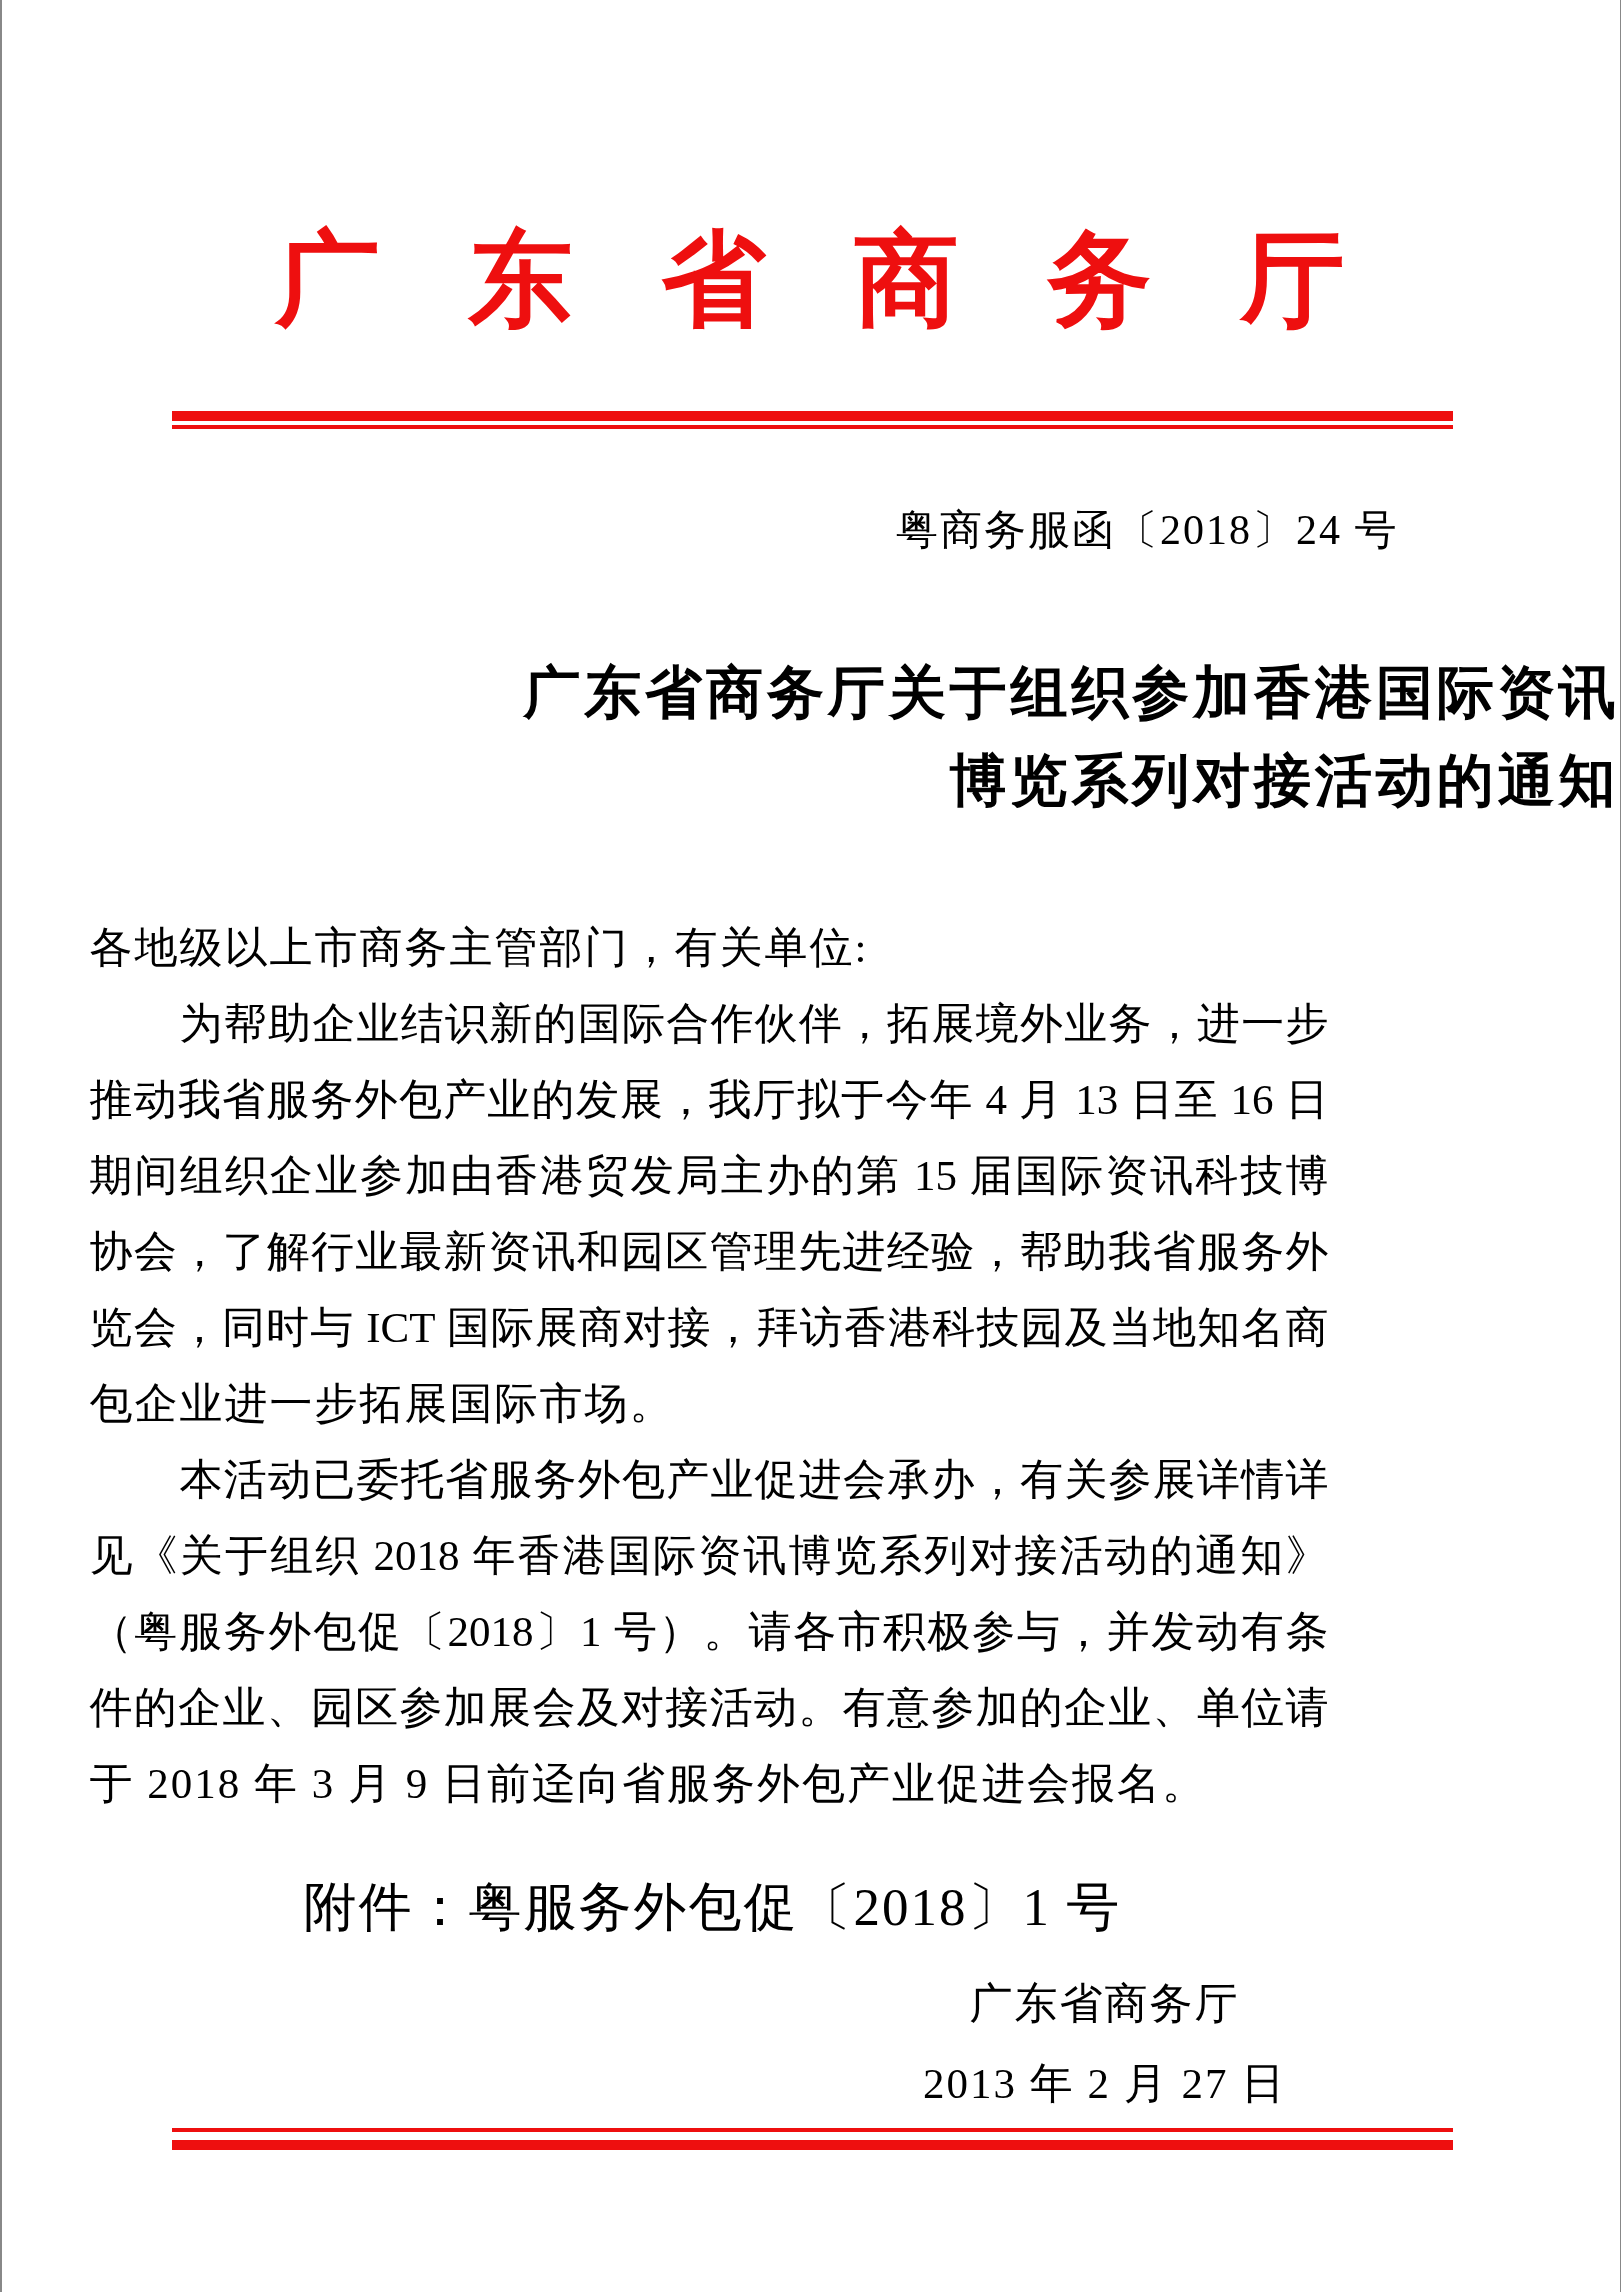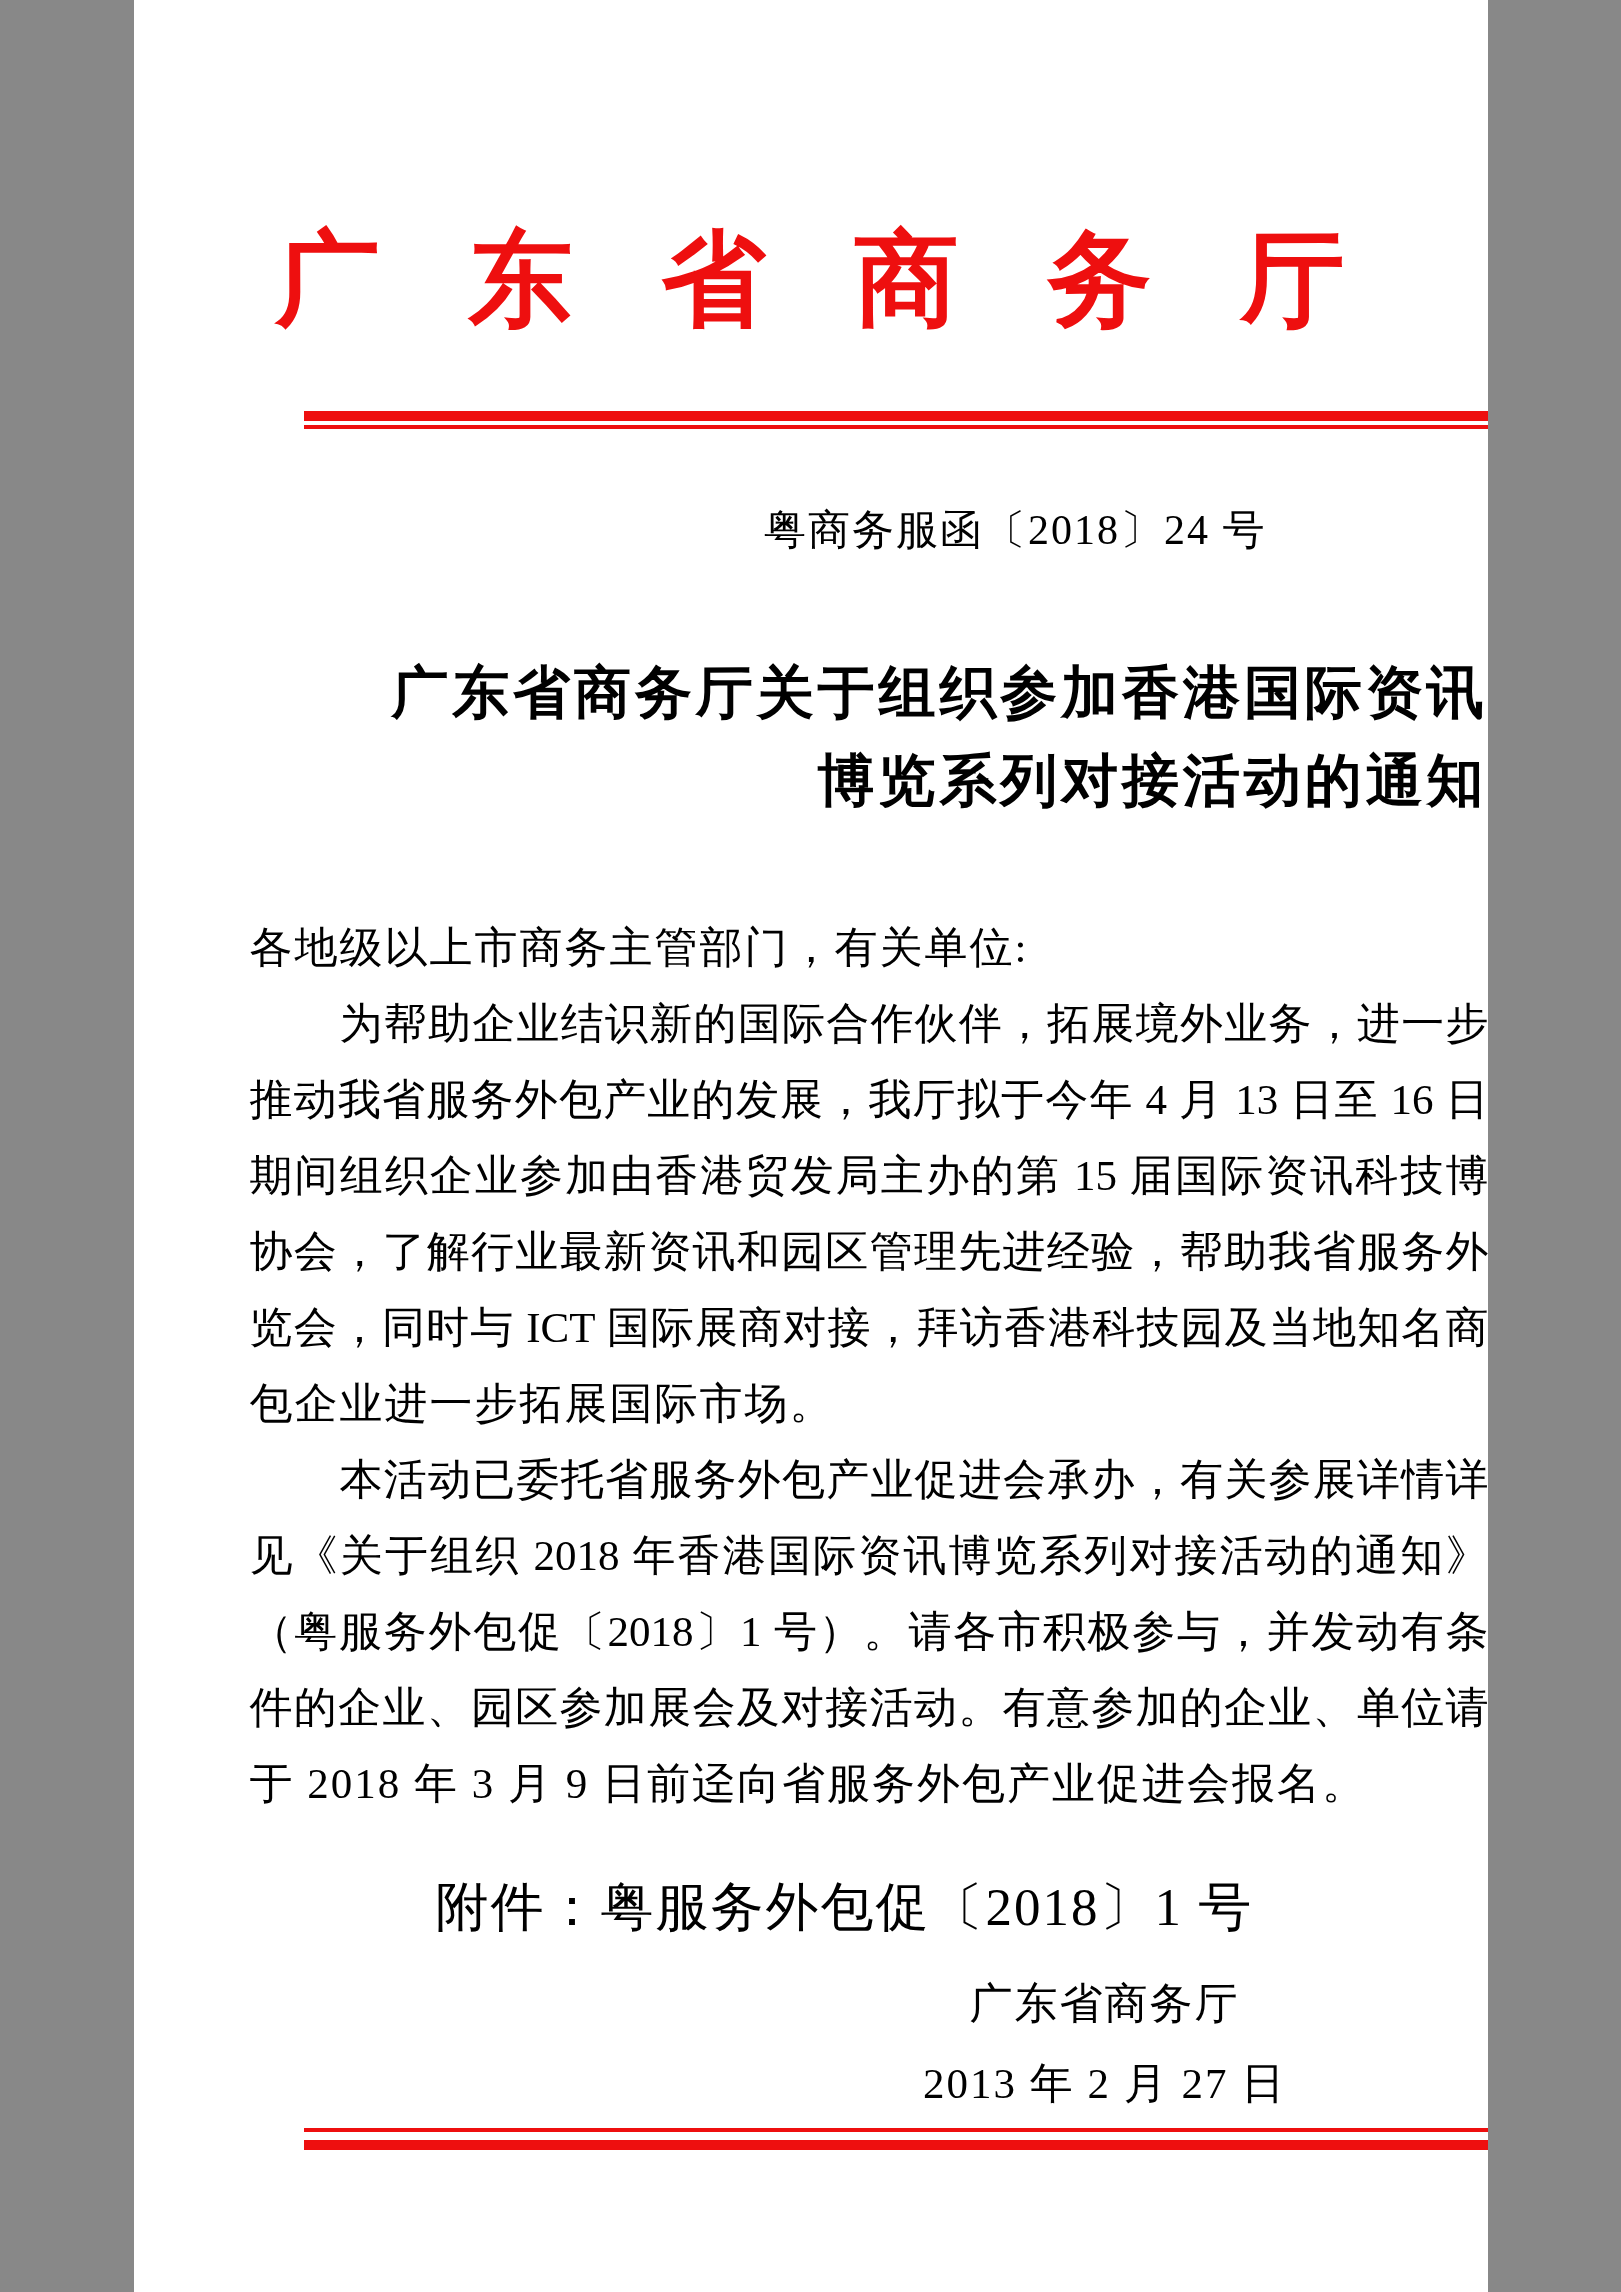--- a/index.html
+++ b/index.html
@@ -4,21 +4,21 @@
 <style>
   :root {
     --accent: #ee0f0f;
     --ink: #000000;
     --paper: #ffffff;
   }
   * { margin: 0; padding: 0; box-sizing: border-box; }
   html, body { background: #888; }
   .page {
     position: relative;
-    width: 1354px;
+    width: 1618px;
     height: 2293px;
     margin: 0 auto;
     background: var(--paper);
     color: var(--ink);
     font-family: "Liberation Serif", "DejaVu Serif", serif;
     overflow: hidden;
   }
   
   .agency-head {
     padding-top: 228px;
@@ -56,21 +56,21 @@
     margin-top: 94px;
     text-align: right;
     font-weight: bold;
     font-size: 57px;
     line-height: 88px;
     letter-spacing: 3.9px;
   }
   
   .body-text {
     margin-top: 85px;
-    margin-left: 116px;
+    margin-left: 88px;
     width: 1239px;
     font-size: 43px;
     line-height: 76px;
     letter-spacing: 2px;
   }
   .body-text .line { white-space: nowrap; }
   .body-text .line.fill {
     white-space: normal;
     letter-spacing: normal;
     text-align: justify;

